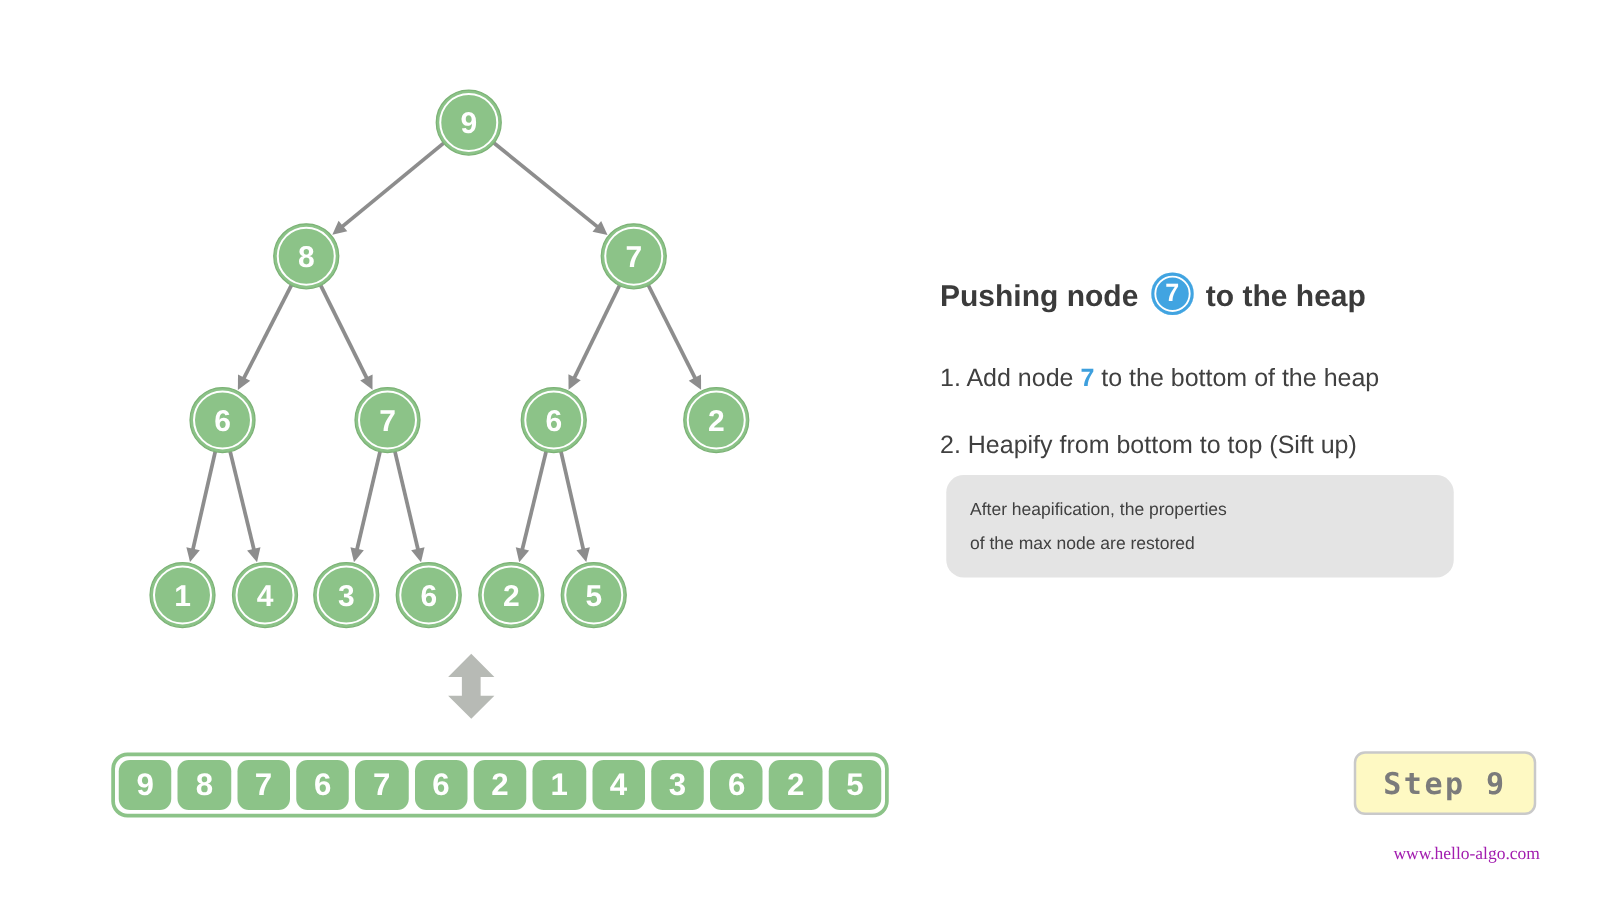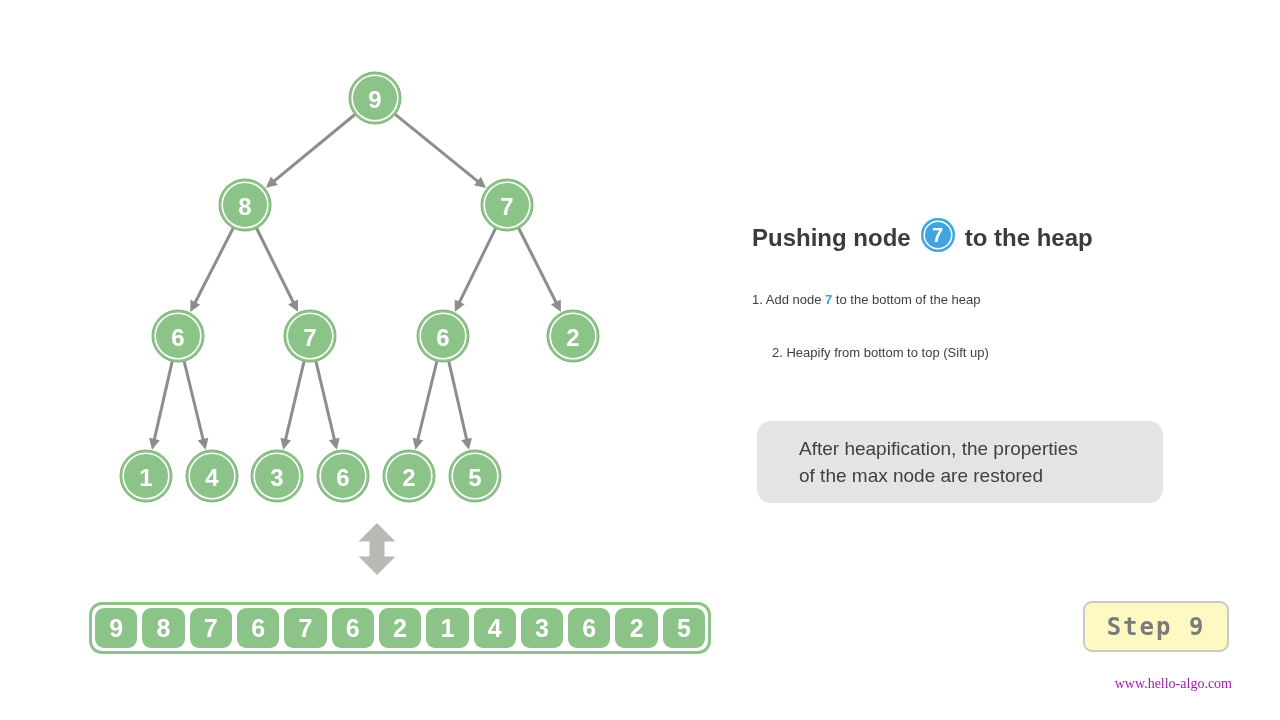--- a/index.html
+++ b/index.html
@@ -16,27 +16,27 @@
     font-size:24px; font-weight:bold; color:#3b3b3b; white-space:nowrap;
   }
   .title-node-circle {
     display:inline-flex; align-items:center; justify-content:center;
     width:34px; height:34px; border-radius:50%;
     background:#41a4e1;
     box-shadow: inset 0 0 0 2.5px #41a4e1, inset 0 0 0 4px #ffffff;
     color:#ffffff; font-size:20px; font-weight:bold;
   }
   .step-line {
-    position:absolute; left:752px; font-size:13px; color:#404040; white-space:nowrap;
+    position:absolute; left:752px; font-size:20px; color:#404040; white-space:nowrap;
   }
   .step-line .hl { color:#3d9fdd; font-weight:bold; }
   .note-box {
-    position:absolute; left:757px; top:421px; width:406px; height:82px;
+    position:absolute; left:757px; top:380px; width:406px; height:82px;
     box-sizing:border-box; background:#e4e4e4; border-radius:14px;
-    padding:14px 0 0 42px; font-size:19px; line-height:27px; color:#404040;
+    padding:14px 0 0 19px; font-size:14px; line-height:27px; color:#404040;
   }
 
   
   .array-box {
     position:absolute; left:89px; top:602px; width:622px; height:52px;
     box-sizing:border-box; border:3px solid #8cc388; border-radius:13px;
     background:#ffffff; display:flex; gap:5px; padding:3px;
   }
   .array-cell {
     flex:1 1 0; background:#8cc388; border-radius:9px;
@@ -186,21 +186,21 @@
 
   <div class="panel-title">
     <span>Pushing node</span>
     <span class="title-node-circle">7</span>
     <span>to the heap</span>
   </div>
 
   <div class="step-line" style="top:292px;">
     <span>1. Add node </span><span class="hl">7</span><span> to the bottom of the heap</span>
   </div>
-  <div class="step-line" style="top:345px;margin-left:20px;">
+  <div class="step-line" style="top:345px;">
     <span>2. Heapify from bottom to top (Sift up)</span><span class="hl"></span><span></span>
   </div>
 
   <div class="note-box">
     <div>After heapification, the properties</div>
     <div>of the max node are restored</div>
   </div>
 
   <div class="array-box" id="array-box">
       <div class="array-cell">9</div>

